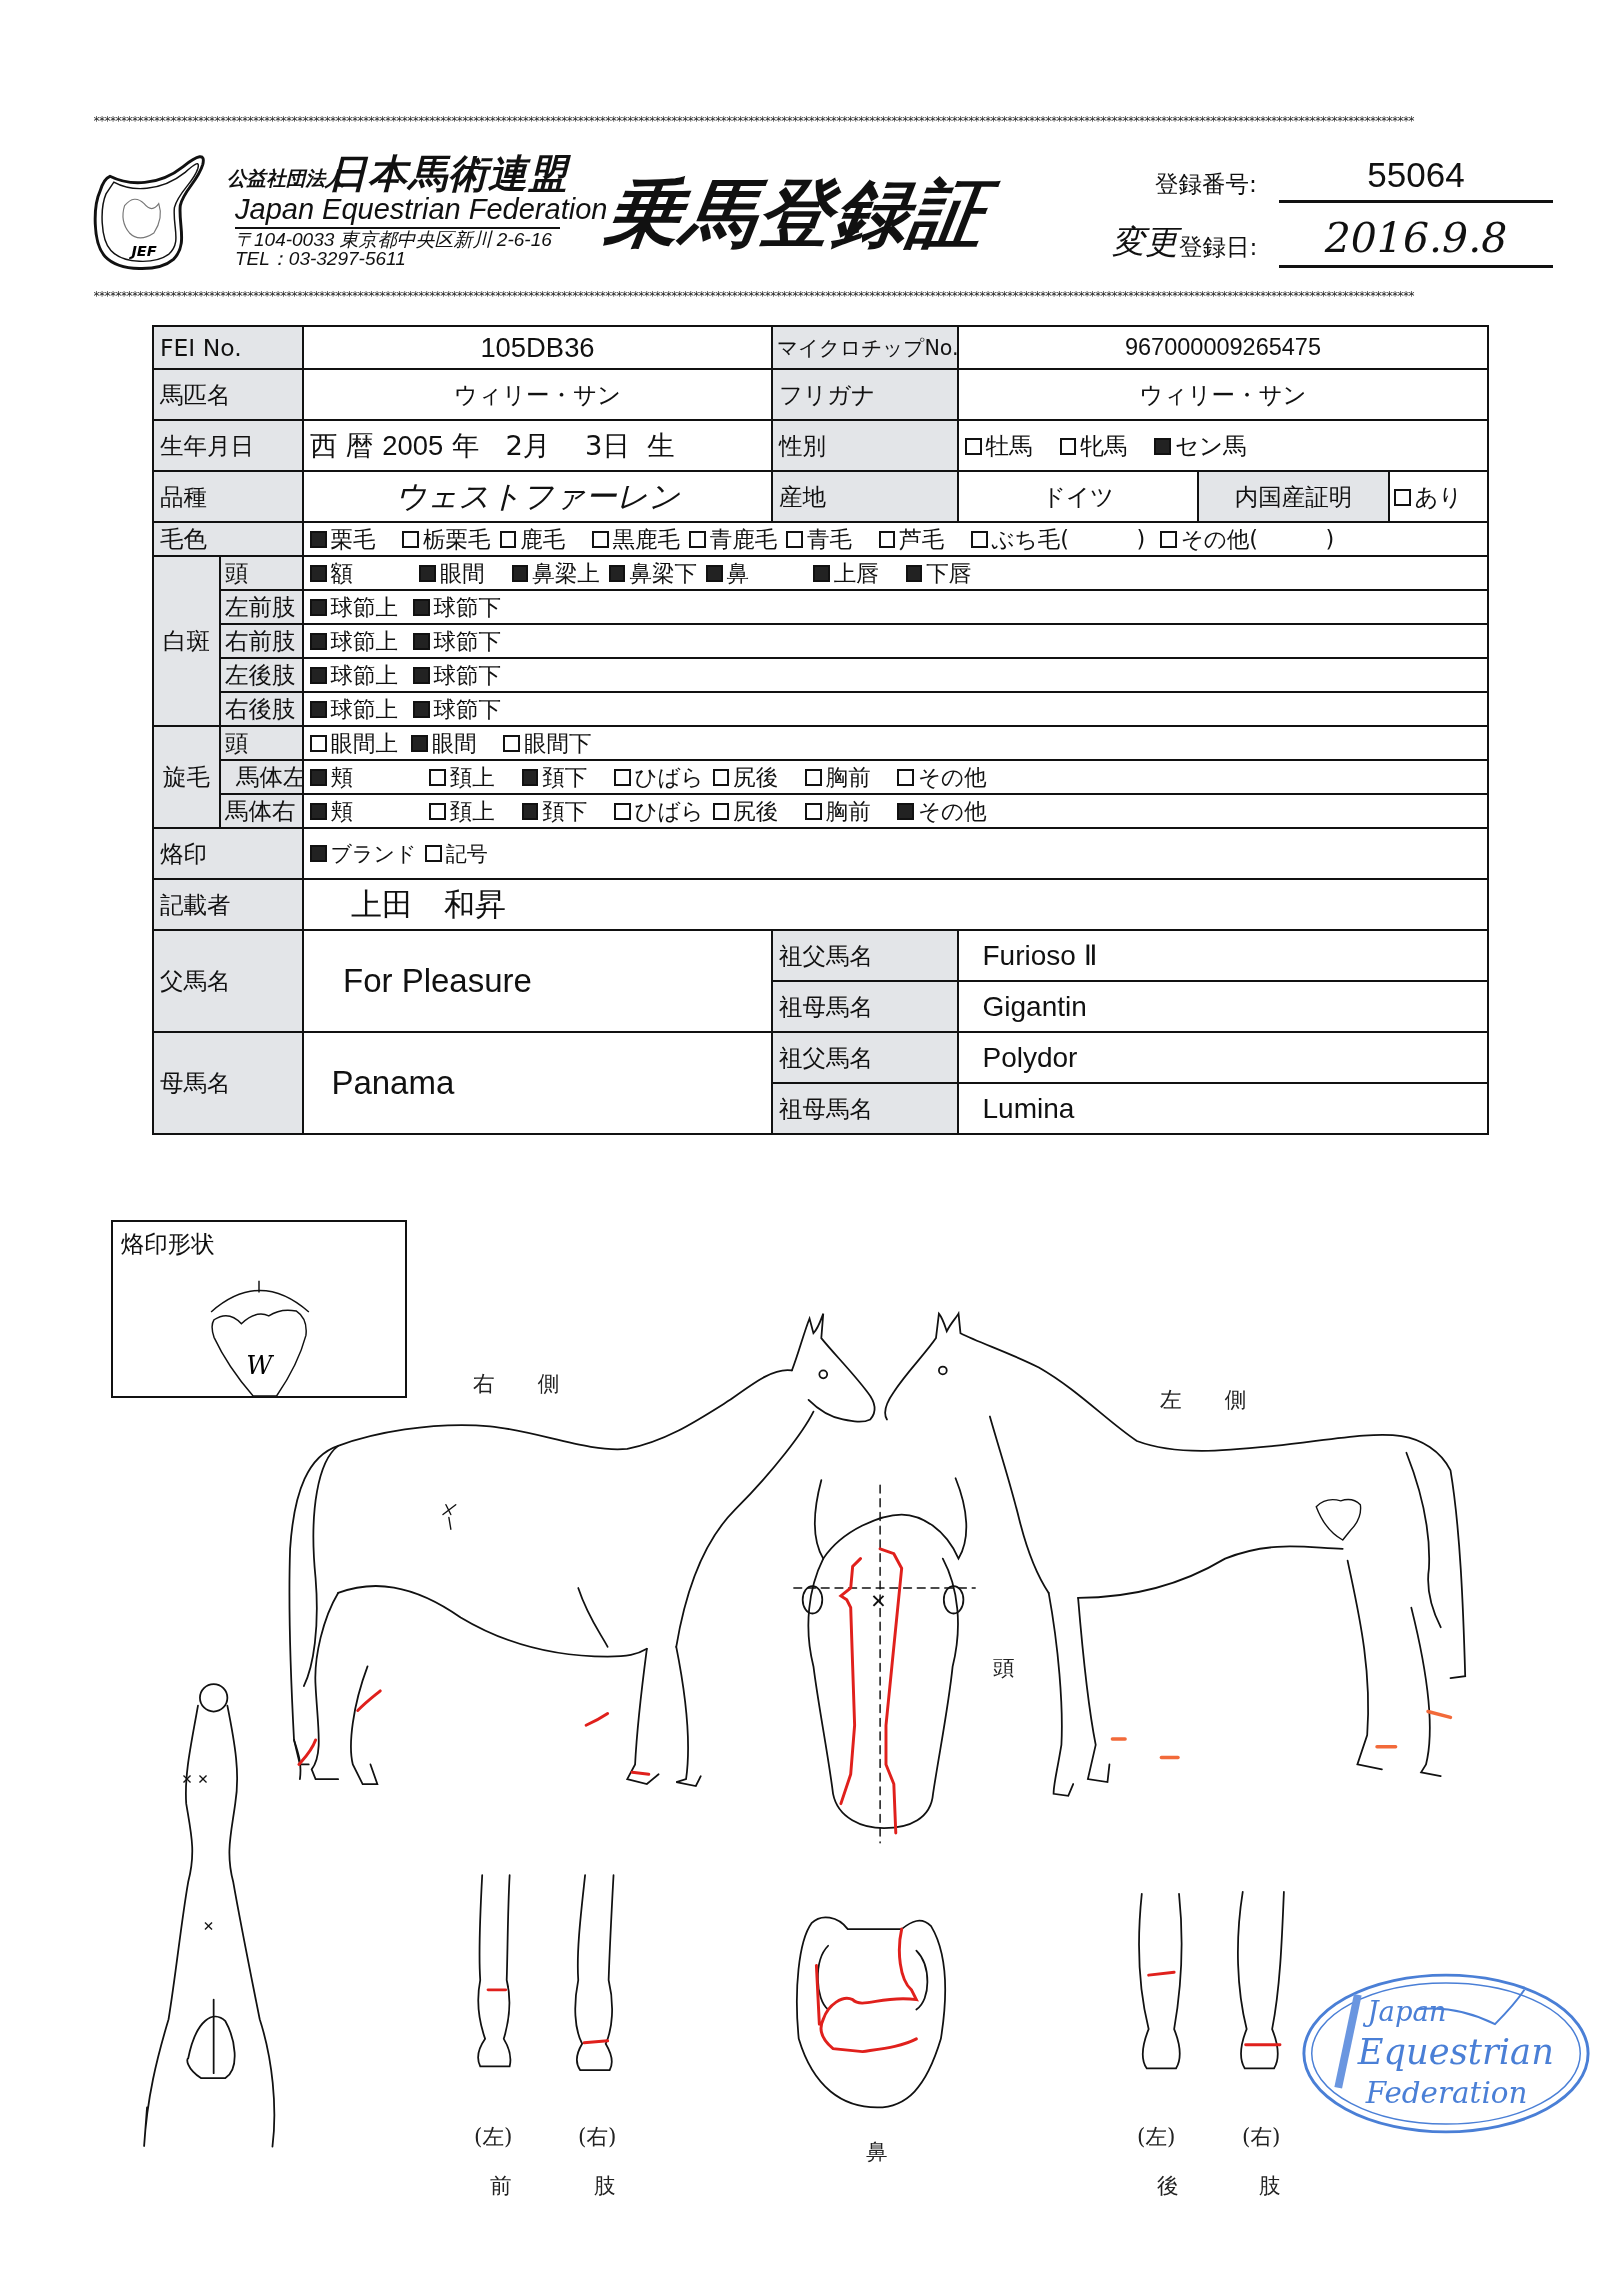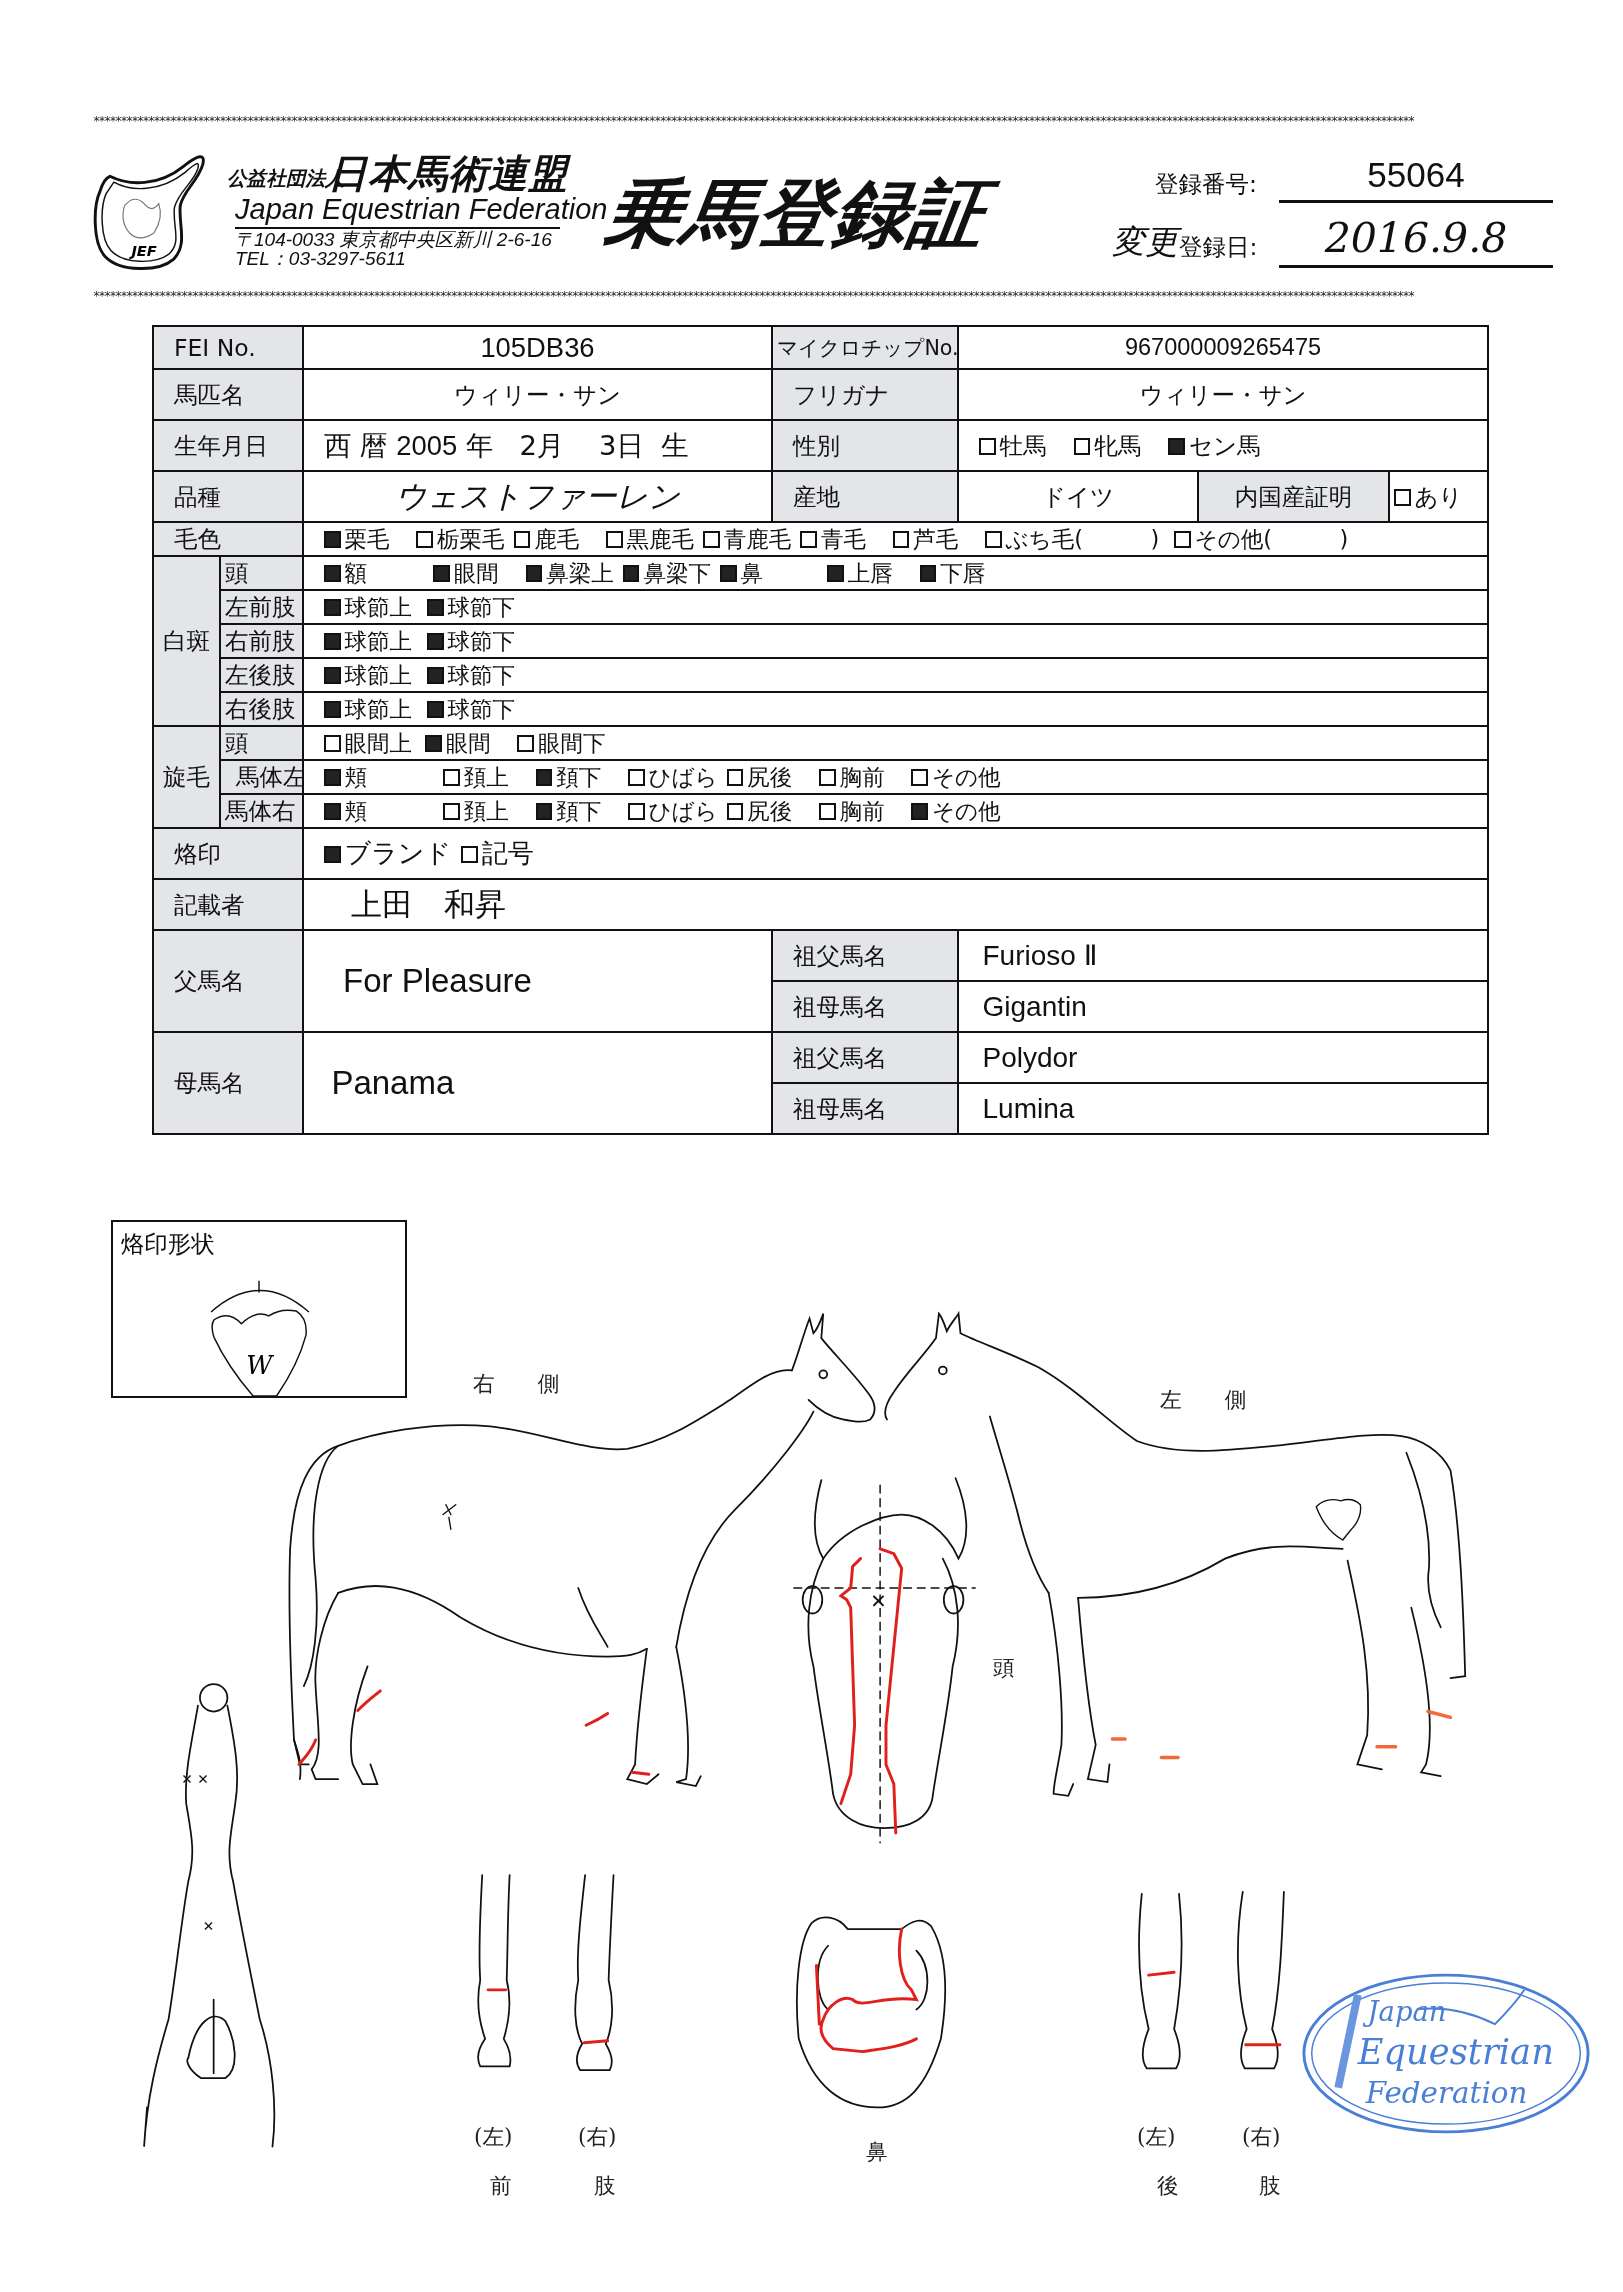--- a/index.html
+++ b/index.html
@@ -14,21 +14,21 @@
   .org-en { position:absolute; left:235px; top:193px; font-size:29px; font-style:italic; font-family:"Liberation Sans", sans-serif; }
   .org-rule { position:absolute; left:235px; top:227px; width:325px; height:2px; background:#111; }
   .org-addr { position:absolute; left:235px; top:231px; font-size:19px; font-style:italic; line-height:18.6px; font-family:"Liberation Sans", sans-serif; }
   .doc-title { position:absolute; left:606px; top:165px; font-size:74px; font-weight:bold; font-style:italic; letter-spacing:2px; transform:skewX(-8deg); }
   .reg-label { position:absolute; font-size:23.5px; }
   .reg-value { position:absolute; font-size:35px; text-align:center; font-family:"Liberation Sans", sans-serif; }
   .reg-line { position:absolute; height:2.9px; background:#111; }
   .hand { font-family:"DejaVu Serif", serif; font-style:italic; }
 
   table.main { position:absolute; left:152px; top:325px; width:1335px; border-collapse:collapse; table-layout:fixed; }
-  table.main td { border:2.5px solid #111; padding:0 20px; font-size:23.5px; white-space:nowrap; overflow:hidden; }
+  table.main td { border:2.5px solid #111; padding:0 6px; font-size:23.5px; white-space:nowrap; overflow:hidden; }
   td.lbl { background:#e3e5e8; }
   td.center { text-align:center; }
   .big { font-size:33px; }
   .cb { display:inline-block; width:16.7px; height:16.7px; border:2px solid #111; box-sizing:border-box; vertical-align:-1px; margin-right:3.9px; }
   .cb.on { background:#222; }
   .opt { margin-right:19.6px; }
   .mono-lat { font-family:"Liberation Sans", sans-serif; }
 
   .brand-box { position:absolute; left:111px; top:1220px; width:292px; height:174px; border:2.9px solid #111; }
   .brand-box .title { position:absolute; left:7.8px; top:6px; font-size:23.5px; }
@@ -203,21 +203,21 @@
       <span class="opt"><span class="cb"></span><span>頚上</span></span>
       <span class="opt"><span class="cb on"></span><span>頚下</span></span>
       <span style="margin-right:2px;"><span class="cb"></span><span>ひばら</span></span>
       <span class="opt"><span class="cb"></span><span>尻後</span></span>
       <span class="opt"><span class="cb"></span><span>胸前</span></span>
       <span><span class="cb on"></span><span>その他</span></span>
     </td>
   </tr>
   <tr style="height:51px;">
     <td class="lbl" colspan="2">烙印</td>
-    <td colspan="5" style="font-size:26px;">
+    <td colspan="5" style="font-size:21px;">
       <span style="margin-right:2px;"><span class="cb on"></span><span>ブランド</span></span>
       <span><span class="cb"></span><span>記号</span></span>
     </td>
   </tr>
   <tr style="height:51px;">
     <td class="lbl" colspan="2">記載者</td>
     <td colspan="5" style="font-size:31px; padding-left:47px;">上田　和昇</td>
   </tr>
 
   <tr style="height:51px;">

